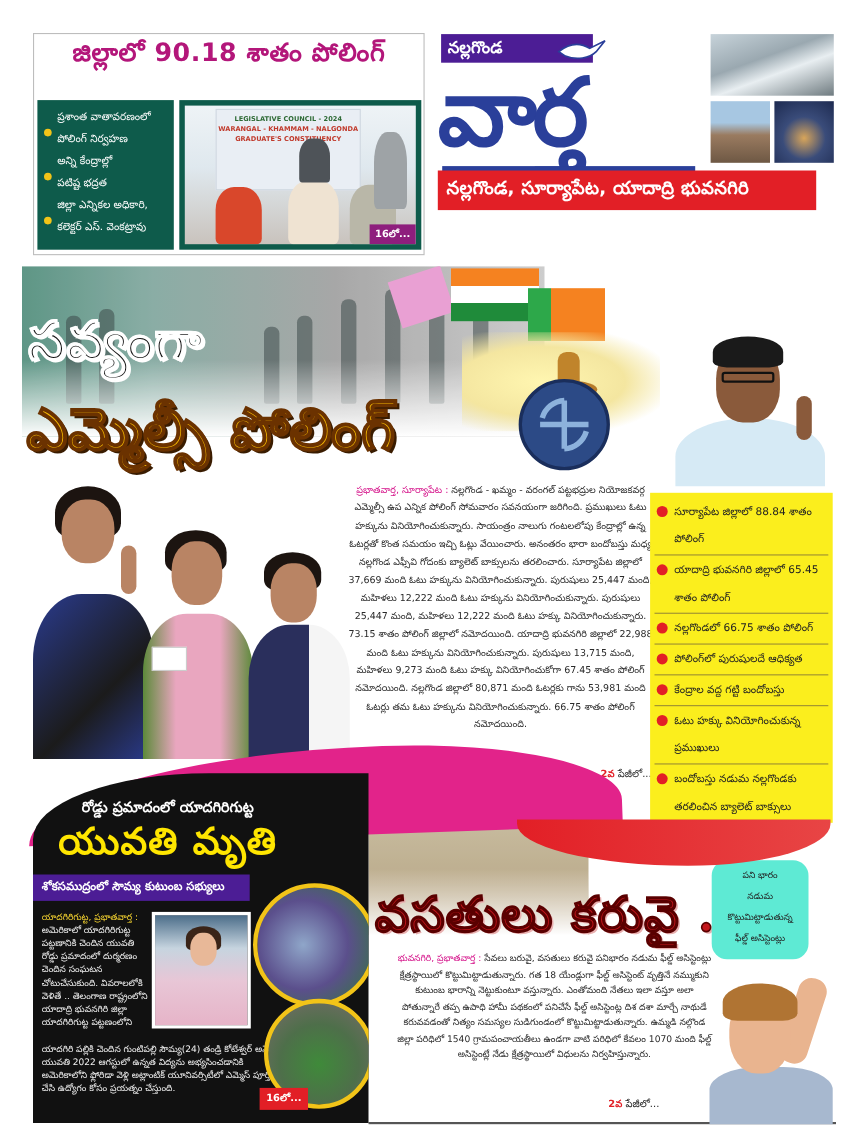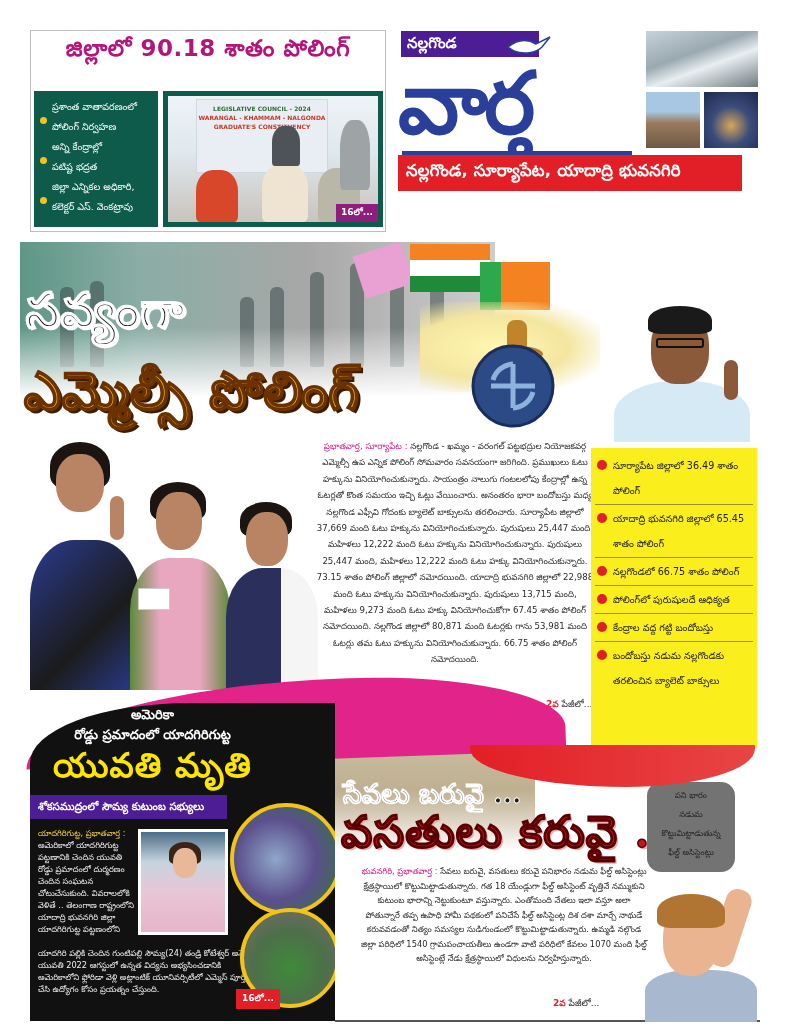--- a/index.html
+++ b/index.html
@@ -90,21 +90,21 @@
   .acc-circle1 { position: absolute; left: 200px; top: 100px; width: 112px; height: 112px; border-radius: 50%; border: 4px solid #f2c418; background: radial-gradient(circle at 40% 50%, #8fa6c9 0%, #5b4f8c 50%, #2f7a38 100%); }
   .acc-circle2 { position: absolute; left: 210px; top: 205px; width: 100px; height: 100px; border-radius: 50%; border: 4px solid #f2c418; background: radial-gradient(circle at 50% 60%, #3f8a3a 0%, #4e6f4a 50%, #7a6b6b 100%); }
   .acc-more { position: absolute; left: 206px; top: 286px; background: #e21f26; color: #fff; font-size: 9px; font-weight: bold; padding: 4px 6px; z-index: 3; }
 
   
   .field { position: absolute; left: 335px; top: 700px; width: 425px; height: 322px; z-index: 0; }
   .field-photo { position: absolute; left: 0; top: 0; width: 200px; height: 150px; background: linear-gradient(180deg, #c9d6de 0%, #bcae8c 35%, #a89068 100%); opacity: 0.85; }
   .field-photo::after { content: ""; position: absolute; left: 0; right: 0; bottom: 0; height: 60px; background: linear-gradient(180deg, rgba(255,255,255,0), #fff); }
   .field-kicker { position: absolute; left: 8px; top: 78px; font-family: "DejaVu Serif", serif; font-size: 27px; font-weight: bold; color: #1a1a1a; -webkit-text-stroke: 1px #fff; z-index: 3; }
   .field-title { position: absolute; left: 6px; top: 106px; font-family: "DejaVu Serif", serif; font-size: 44px; font-weight: bold; color: #c4161c; -webkit-text-stroke: 1.5px #5a0000; text-shadow: 2px 2px 0 #e9b0b0; z-index: 3; letter-spacing: 1px; }
-  .field-callout { position: absolute; left: 312px; top: 82px; width: 88px; height: 90px; background: #737373; border-radius: 14px; text-align: center; font-size: 8.2px; line-height: 19px; color: #222; padding-top: 4px; z-index: 3; }
+  .field-callout { position: absolute; left: 312px; top: 82px; width: 88px; height: 90px; background: #5eead4; border-radius: 14px; text-align: center; font-size: 8.2px; line-height: 19px; color: #222; padding-top: 4px; z-index: 3; }
   .field-body { position: absolute; left: 24px; top: 164px; width: 290px; font-size: 8.3px; line-height: 14.5px; color: #2a2a2a; text-align: center; z-index: 3; }
   .field-body .dl { color: #d5138a; }
   .field-more { position: absolute; left: 218px; top: 298px; font-size: 9px; z-index: 3; }
   .field-more .pg { color: #e21f26; font-weight: bold; }
   .field-man { position: absolute; left: 300px; top: 186px; width: 122px; height: 136px; z-index: 2; }
   .man-body { position: absolute; left: 10px; top: 84px; width: 112px; height: 52px; background: #a7b8cf; border-radius: 40% 40% 0 0; }
   .man-head { position: absolute; left: 28px; top: 18px; width: 56px; height: 72px; background: #e9b48f; border-radius: 45%; }
   .man-hair { position: absolute; left: 22px; top: 8px; width: 68px; height: 34px; background: #b07433; border-radius: 50% 50% 20% 20%; }
   .man-arm { position: absolute; left: 82px; top: 2px; width: 26px; height: 80px; background: #e9b48f; border-radius: 12px; transform: rotate(18deg); }
   .field-bottom-line { position: absolute; left: 0; bottom: 0; width: 425px; height: 2px; background: #555; }
@@ -228,50 +228,53 @@
   <span>నల్లగొండ - ఖమ్మం - వరంగల్ పట్టభద్రుల నియోజకవర్గ ఎమ్మెల్సీ ఉప ఎన్నిక పోలింగ్ సోమవారం సవనయంగా జరిగింది. ప్రముఖులు ఓటు హక్కును వినియోగించుకున్నారు. సాయంత్రం నాలుగు గంటలలోపు కేంద్రాల్లో ఉన్న ఓటర్లతో కొంత సమయం ఇచ్చి ఓట్లు వేయించారు. అనంతరం భారా బందోబస్తు మధ్య నల్లగొండ ఎఫ్సీవి గోదంకు బ్యాలెట్ బాక్సులను తరలించారు. సూర్యాపేట జిల్లాలో 37,669 మంది ఓటు హక్కును వినియోగించుకున్నారు. పురుషులు 25,447 మంది, మహిళలు 12,222 మంది ఓటు హక్కును వినియోగించుకున్నారు. పురుషులు 25,447 మంది, మహిళలు 12,222 మంది ఓటు హక్కు వినియోగించుకున్నారు. 73.15 శాతం పోలింగ్ జిల్లాలో నమోదయింది. యాదాద్రి భువనగిరి జిల్లాలో 22,988 మంది ఓటు హక్కును వినియోగించుకున్నారు. పురుషులు 13,715 మంది, మహిళలు 9,273 మంది ఓటు హక్కు వినియోగించుకోగా 67.45 శాతం పోలింగ్ నమోదయింది. నల్లగొండ జిల్లాలో 80,871 మంది ఓటర్లకు గాను 53,981 మంది ఓటర్లు తమ ఓటు హక్కును వినియోగించుకున్నారు. 66.75 శాతం పోలింగ్ నమోదయింది.</span>
   <div class="lead-more">
     <span class="pg">2వ</span>
     <span>పేజీలో...</span>
   </div>
 </div>
 
 <div class="highlights">
   <div class="hl-item">
       <span class="hl-dot"></span>
-      <span class="hl-text">సూర్యాపేట జిల్లాలో 36.49 శాతం పోలింగ్</span>
+      <span class="hl-text">సూర్యాపేట జిల్లాలో 88.84 శాతం పోలింగ్</span>
     </div>
   <div class="hl-item">
       <span class="hl-dot"></span>
       <span class="hl-text">యాదాద్రి భువనగిరి జిల్లాలో 65.45 శాతం పోలింగ్</span>
     </div>
   <div class="hl-item">
       <span class="hl-dot"></span>
       <span class="hl-text">నల్లగొండలో 66.75 శాతం పోలింగ్</span>
     </div>
   <div class="hl-item">
       <span class="hl-dot"></span>
       <span class="hl-text">పోలింగ్‌లో పురుషులదే ఆధిక్యత</span>
     </div>
   <div class="hl-item">
       <span class="hl-dot"></span>
       <span class="hl-text">కేంద్రాల వద్ద గట్టి బందోబస్తు</span>
+    </div>
+  <div class="hl-item">
+      <span class="hl-dot"></span>
+      <span class="hl-text">ఓటు హక్కు వినియోగించుకున్న ప్రముఖులు</span>
     </div>
   <div class="hl-item">
       <span class="hl-dot"></span>
       <span class="hl-text">బందోబస్తు నడుమ నల్లగొండకు తరలించిన బ్యాలెట్ బాక్సులు</span>
     </div>
 </div>
 
 <div class="swoosh-pink"></div>
 <div class="swoosh-red"></div>
 
 <div class="field">
   <div class="field-photo"></div>
-  <div class="field-kicker">సేవలు బరువై ...</div>
   <div class="field-title">వసతులు కరువై ..</div>
   <div class="field-callout">
     <div>పని భారం</div>
     <div>నడుమ</div>
     <div>కొట్టుమిట్టాడుతున్న</div>
     <div>ఫీల్డ్ అసిస్టెంట్లు</div>
   </div>
   <div class="field-body">
     <span class="dl">భువనగిరి, ప్రభాతవార్త :</span>
     <span>సేవలు బరువై, వసతులు కరువై పనిభారం నడుమ ఫీల్డ్ అసిస్టెంట్లు క్షేత్రస్థాయిలో కొట్టుమిట్టాడుతున్నారు. గత 18 యేండ్లుగా ఫీల్డ్ అసిస్టెంట్ వృత్తినే నమ్ముకుని కుటుంబ భారాన్ని నెట్టుకుంటూ వస్తున్నారు. ఎంతోమంది నేతలు ఇలా వస్తూ అలా పోతున్నారే తప్ప ఉపాధి హామీ పథకంలో పనిచేసే ఫీల్డ్ అసిస్టెంట్ల దిశ దశా మార్చే నాథుడే కరువవడంతో నిత్యం సమస్యల సుడిగుండంలో కొట్టుమిట్టాడుతున్నారు. ఉమ్మడి నల్గొండ జిల్లా పరిధిలో 1540 గ్రామపంచాయతీలు ఉండగా వాటి పరిధిలో కేవలం 1070 మంది ఫీల్డ్ అసిస్టెంట్లే నేడు క్షేత్రస్థాయిలో విధులను నిర్వహిస్తున్నారు.</span>
@@ -283,21 +286,20 @@
   <div class="field-man">
     <div class="man-body"></div>
     <div class="man-arm"></div>
     <div class="man-head"></div>
     <div class="man-hair"></div>
   </div>
   <div class="field-bottom-line"></div>
 </div>
 
 <div class="accident">
-  <div class="acc-kicker1">అమెరికా</div>
   <div class="acc-kicker2">రోడ్డు ప్రమాదంలో యాదగిరిగుట్ట</div>
   <div class="acc-title">యువతి మృతి</div>
   <div class="acc-sub">శోకసముద్రంలో సౌమ్య కుటుంబ సభ్యులు</div>
   <div class="acc-body" style="width:98px;">
     <span class="dl">యాదగిరిగుట్ట, ప్రభాతవార్త :</span>
     <span>అమెరికాలో యాదగిరిగుట్ట పట్టణానికి చెందిన యువతి రోడ్డు ప్రమాదంలో దుర్మరణం చెందిన సంఘటన చోటుచేసుకుంది. వివరాలలోకి వెళితే .. తెలంగాణ రాష్ట్రంలోని యాదాద్రి భువనగిరి జిల్లా యాదగిరిగుట్ట పట్టణంలోని</span>
   </div>
   <div class="acc-photo">
     <div class="hair"></div>
     <div class="face"></div>

